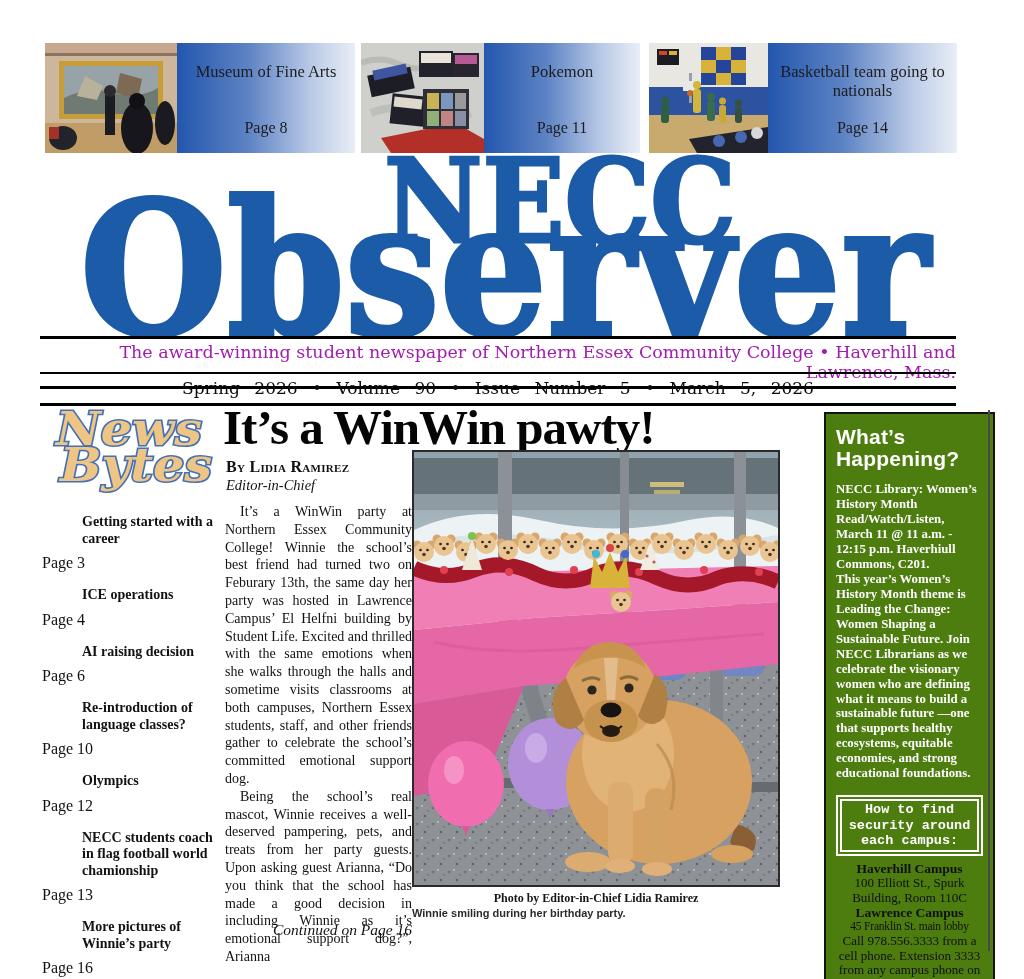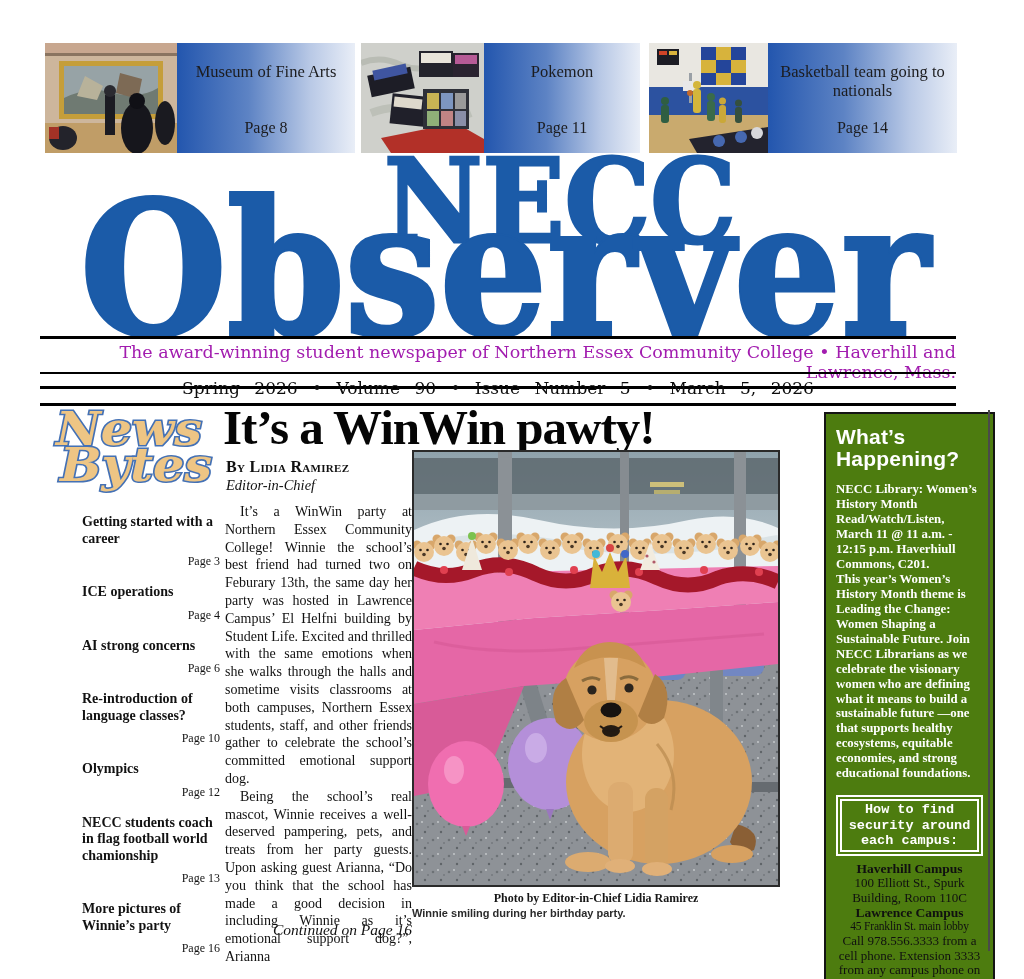--- a/index.html
+++ b/index.html
@@ -30,21 +30,21 @@
       padding:4px 0 5px;text-align:center;font-family:"DejaVu Serif",serif;
       font-size:17px;color:#0c0c0c;word-spacing:9px;}
 
   
   .nb-logo{position:absolute;top:407px;left:46px;width:168px;height:86px;}
   .nb-logo text{font-family:"DejaVu Serif",serif;font-style:italic;font-weight:bold;
       fill:#eec584;stroke:#4471b5;stroke-width:3.2px;paint-order:stroke;}
   .news-list{position:absolute;top:514px;left:42px;width:178px;}
   .news-item{margin-bottom:15px;}
   .news-title{font-weight:bold;font-size:14px;line-height:16.5px;color:#121212;margin-left:40px;}
-  .news-page{text-align:right;font-size:12px;margin-top:7px;color:#121212;}
+  .news-page{text-align:left;font-size:16px;margin-top:7px;color:#121212;}
 
   
   .headline{position:absolute;top:403px;left:223px;width:562px;
       font-weight:bold;font-size:49px;letter-spacing:-1px;line-height:1;color:#050505;}
   .byline{position:absolute;top:458px;left:226px;font-weight:bold;font-size:16px;
       font-variant:small-caps;letter-spacing:.3px;}
   .byline-role{position:absolute;top:477px;left:226px;font-style:italic;font-size:14.5px;}
   .article-body{position:absolute;top:503px;left:225px;width:187px;
       font-size:14px;line-height:17.8px;text-align:justify;}
   .article-body p{margin:0;text-indent:15px;}
@@ -213,21 +213,21 @@
   <div class="news-list">
     <div class="news-item">
       <div class="news-title">Getting started with a career</div>
       <div class="news-page">Page 3</div>
     </div>
     <div class="news-item">
       <div class="news-title">ICE operations</div>
       <div class="news-page">Page 4</div>
     </div>
     <div class="news-item">
-      <div class="news-title">AI strong concerns</div>
+      <div class="news-title">AI raising decision</div>
       <div class="news-page">Page 6</div>
     </div>
     <div class="news-item">
       <div class="news-title">Re-introduction of language classes?</div>
       <div class="news-page">Page 10</div>
     </div>
     <div class="news-item">
       <div class="news-title">Olympics</div>
       <div class="news-page">Page 12</div>
     </div>

